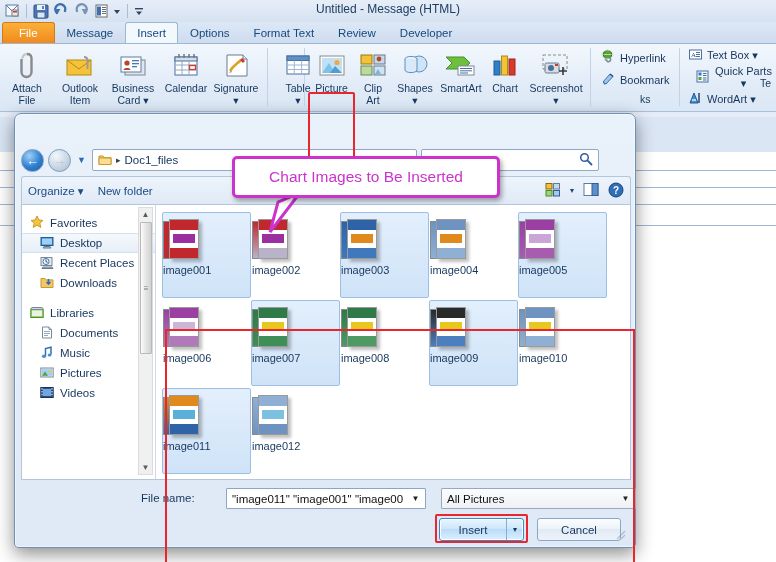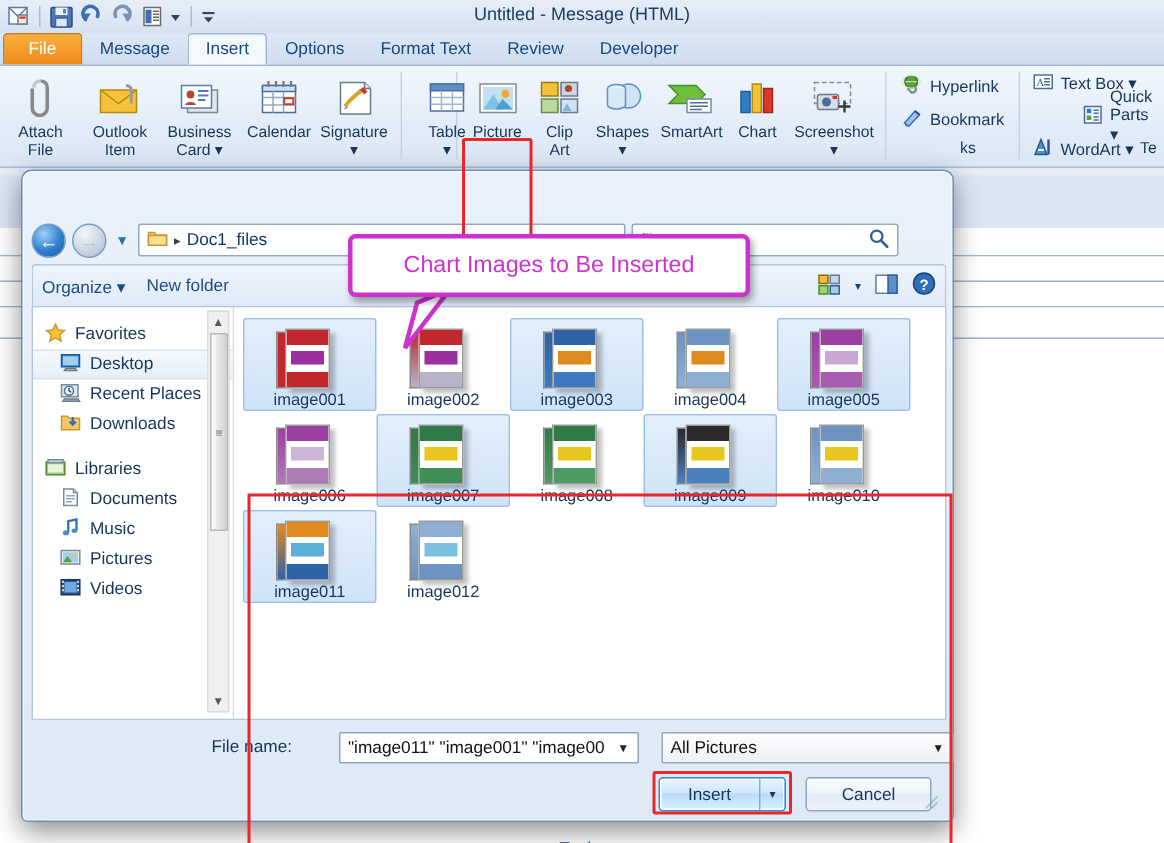--- a/index.html
+++ b/index.html
@@ -188,23 +188,23 @@
     padding: 6px 4px 4px 6px;
     display: flex; flex-wrap: wrap; align-content: flex-start;
   }
   .file-red-frame {
     position: absolute; left: 150px; top: 215px;
     width: 470px; height: 245px;
     border: 2px solid #e8262c; pointer-events: none; z-index: 40;
   }
 
   .tile {
-    width: 89px; height: 62px;
+    width: 89px; height: 86px;
     margin: 1px 0 1px 0;
-    display: flex; flex-direction: column; align-items: center;
+    display: flex; flex-direction: column; 
     justify-content: flex-start;
     border: 1px solid transparent; border-radius: 2px;
     padding-top: 3px;
   }
   .tile.selected {
     background: linear-gradient(180deg,#e3effc 0%,#cfe3f8 100%);
     border: 1px solid #9cc0e4;
   }
   .tile .caption { font-size: 11px; color:#17365c; margin-top: 2px; }
 
@@ -597,21 +597,21 @@
           <text x="3" y="10" font-size="7" font-family="Liberation Serif, serif" fill="#2f4f84">A</text>
           <g stroke="#4a6f9c">
               <line x1="8" y1="5.5" x2="12" y2="5.5"></line>
               <line x1="8" y1="7.5" x2="12" y2="7.5"></line>
               <line x1="8" y1="9.5" x2="12" y2="9.5"></line>
             </g>
         </svg>
       </span>
       <span>Text Box ▾</span>
     </div>
-    <div class="smallbtn" style="left:718px; top:24px;">
+    <div class="smallbtn" style="left:692px; top:24px;text-align:center;">
       <span>
         <svg width="15" height="15" viewBox="0 0 15 15">
           <rect x="2" y="2" width="11" height="11" fill="#f2f7fc" stroke="#4a6f9c"></rect>
           <rect x="3.5" y="3.5" width="3" height="3" fill="#2f7fc8"></rect>
           <rect x="3.5" y="8" width="3" height="3" fill="#5ba13a"></rect>
           <g stroke="#4a6f9c">
               <line x1="8" y1="4.5" x2="11.5" y2="4.5"></line>
               <line x1="8" y1="6.5" x2="11.5" y2="6.5"></line>
               <line x1="8" y1="9" x2="11.5" y2="9"></line>
               <line x1="8" y1="11" x2="11.5" y2="11"></line>
@@ -623,21 +623,21 @@
     <div class="smallbtn" style="left:685px; top:46px;">
       <span>
         <svg width="15" height="15" viewBox="0 0 15 15">
           <path d="M2 12 L6 2 L10 12 Z" fill="#4a8fd0" stroke="#1c5c99"></path>
           <path d="M11 2 v10" stroke="#2f4f84" stroke-width="1.6"></path>
           <path d="M4 9 h4" stroke="#fff" stroke-width="1.2"></path>
         </svg>
       </span>
       <span>WordArt ▾</span>
     </div>
-    <div style="position:absolute; left:760px; top:49px; font-size:10.5px; color:#16365c;">Te</div>
+    <div style="position:absolute; left:760px; top:33px; font-size:10.5px; color:#16365c;">Te</div>
   </div>
 
   <div class="msghdr">
     <div class="msgband" style="top:4px; height:35px;"></div>
     <div class="msgwhite" style="top:39px; height:18px;"></div>
     <div class="msgline" style="top:57px;"></div>
     <div class="msgwhite" style="top:58px; height:16px;"></div>
     <div class="msgline" style="top:74px;"></div>
     <div class="msgwhite" style="top:75px; height:16px;"></div>
     <div class="msgline" style="top:91px;"></div>

